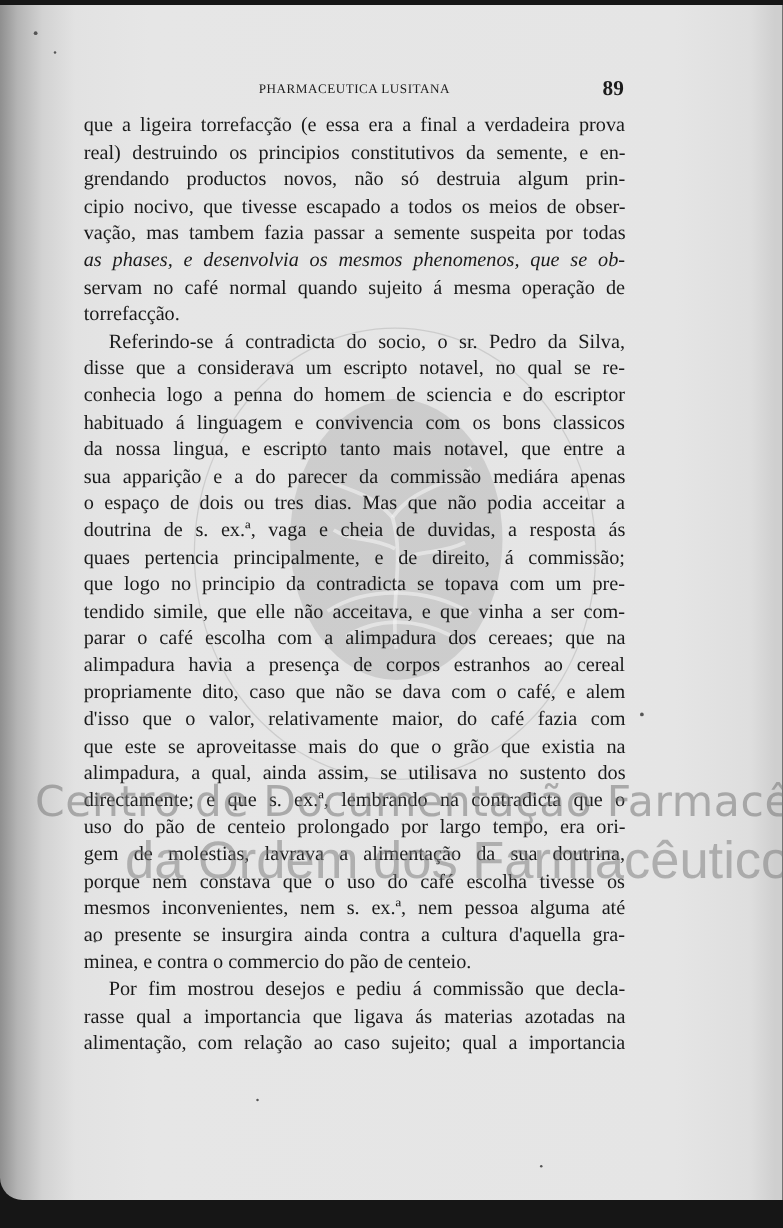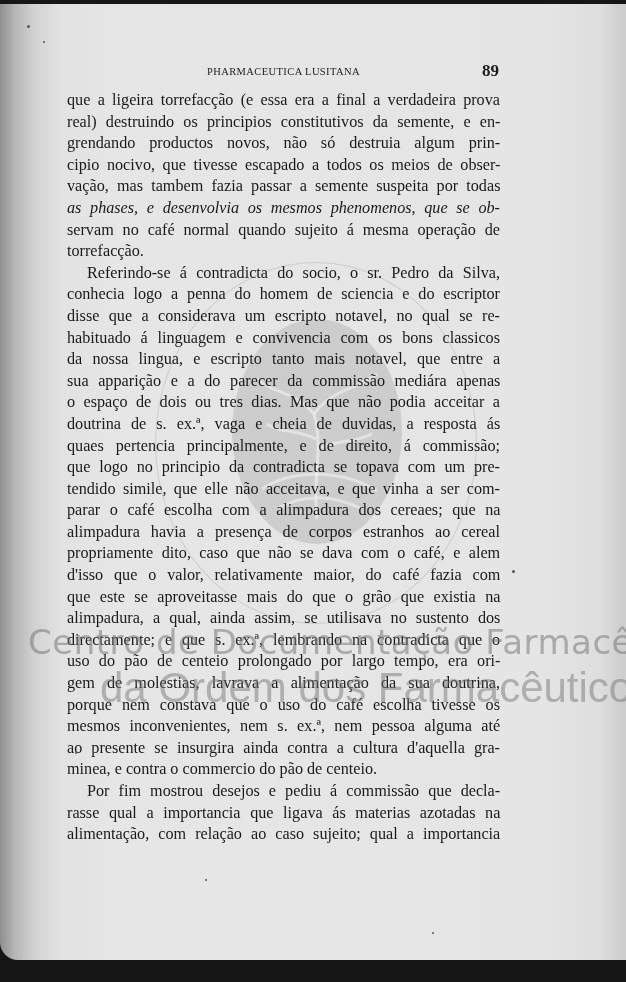--- a/index.html
+++ b/index.html
@@ -75,22 +75,22 @@
   <div class="text-block" id="text-block">
       <span class="line" style="display: block; word-spacing: 3.18182px;">que a ligeira torrefacção (e essa era a final a verdadeira prova</span>
       <span class="line" style="display: block; word-spacing: 5.125px;">real) destruindo os principios constitutivos da semente, e en-</span>
       <span class="line" style="display: block; word-spacing: 9.85714px;">grendando productos novos, não só destruia algum prin-</span>
       <span class="line" style="display: block; word-spacing: 3.5px;">cipio nocivo, que tivesse escapado a todos os meios de obser-</span>
       <span class="line" style="display: block; word-spacing: 4.11111px;">vação, mas tambem fazia passar a semente suspeita por todas</span>
       <span class="line" style="display: block; word-spacing: 4.44444px; font-style: italic;">as phases, e desenvolvia os mesmos phenomenos, que se ob-</span>
       <span class="line" style="display: block; word-spacing: 4.77778px;">servam no café normal quando sujeito á mesma operação de</span>
       <span class="line last">torrefacção.</span>
       <span class="line indent" style="display: block; word-spacing: 5.11111px;">Referindo-se á contradicta do socio, o sr. Pedro da Silva,</span>
+      <span class="line" style="display: block; word-spacing: 5.3px;">disse que a considerava um escripto notavel, no qual se re-</span>
       <span class="line" style="display: block; word-spacing: 4.8px;">conhecia logo a penna do homem de sciencia e do escriptor</span>
-      <span class="line" style="display: block; word-spacing: 5.3px;">disse que a considerava um escripto notavel, no qual se re-</span>
       <span class="line" style="display: block; word-spacing: 5.625px;">habituado á linguagem e convivencia com os bons classicos</span>
       <span class="line" style="display: block; word-spacing: 6.1px;">da nossa lingua, e escripto tanto mais notavel, que entre a</span>
       <span class="line" style="display: block; word-spacing: 5.55556px;">sua apparição e a do parecer da commissão mediára apenas</span>
       <span class="line" style="display: block; word-spacing: 4.33333px;">o espaço de dois ou tres dias. Mas que não podia acceitar a</span>
       <span class="line" style="display: block; word-spacing: 6px;">doutrina de s. ex.ª, vaga e cheia de duvidas, a resposta ás</span>
       <span class="line" style="display: block; word-spacing: 7.71429px;">quaes pertencia principalmente, e de direito, á commissão;</span>
       <span class="line" style="display: block; word-spacing: 4.7px;">que logo no principio da contradicta se topava com um pre-</span>
       <span class="line" style="display: block; word-spacing: 3.27273px;">tendido simile, que elle não acceitava, e que vinha a ser com-</span>
       <span class="line" style="display: block; word-spacing: 5.5px;">parar o café escolha com a alimpadura dos cereaes; que na</span>
       <span class="line" style="display: block; word-spacing: 6.875px;">alimpadura havia a presença de corpos estranhos ao cereal</span>

